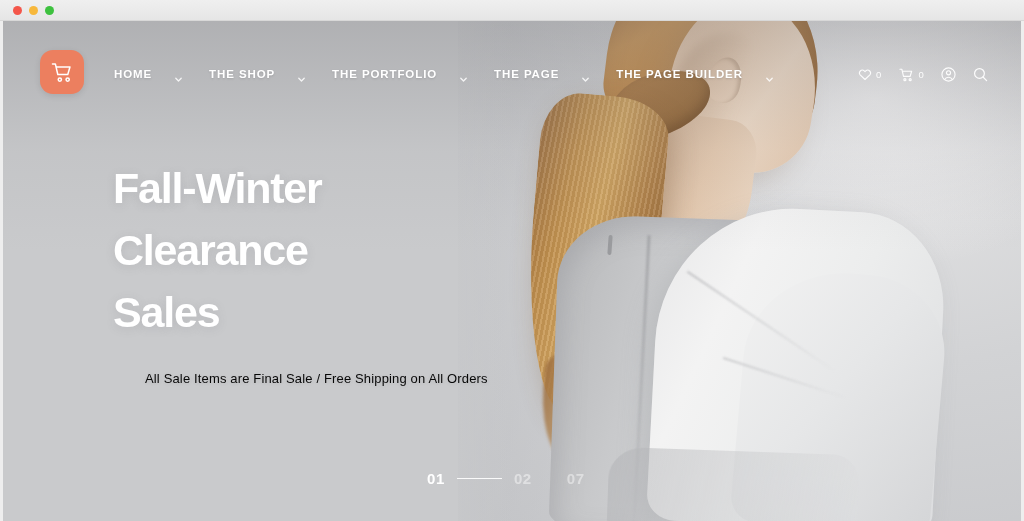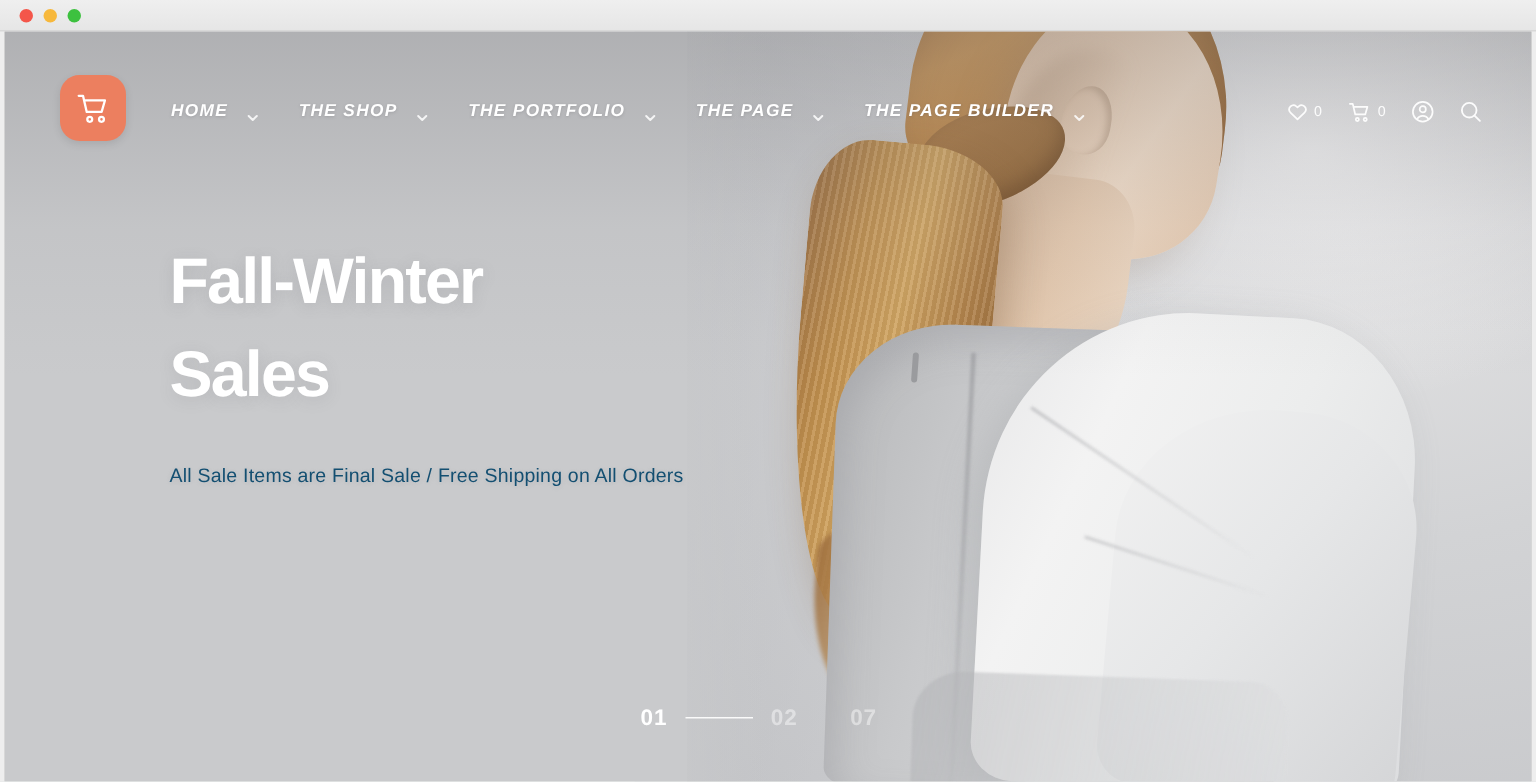--- a/index.html
+++ b/index.html
@@ -288,25 +288,24 @@
     position: absolute;
     left: 111px;
     top: 47px;
     display: flex;
     align-items: center;
     gap: 0;
   }
   .nav-item {
     display: flex;
     align-items: center;
-    gap: 12px;
+    gap: 22px;
     margin-right: 26px;
     cursor: pointer;
     white-space: nowrap;
-    font-style: italic;
   }
   .nav-item:last-child { margin-right: 0; }
   .nav-label {
     color: #ffffff;
     font-size: 11.5px;
     font-weight: bold;
     letter-spacing: .9px;
     text-shadow: 0 1px 2px rgba(90,90,95,.25);
   }
   .chevron {
@@ -350,26 +349,27 @@
     color: #ffffff;
     font-size: 43px;
     font-weight: bold;
     line-height: 62px;
     letter-spacing: -1.2px;
     text-shadow: 0 2px 10px rgba(110,110,115,.18);
   }
   .hero-title .line { display: block; }
   .hero-subtitle {
     margin-top: 28px;
-    color: #0c4a6e;
+    color: #000000;
     font-size: 13px;
     font-weight: normal;
     letter-spacing: .15px;
     opacity: .96;
     text-shadow: 0 1px 4px rgba(110,110,115,.22);
+    margin-left: 32px;
   }
 
   
   .slider-pagination {
     position: absolute;
     left: 424px;
     top: 449px;
     display: flex;
     align-items: center;
     z-index: 18;
@@ -535,20 +535,21 @@
               </svg>
             </span>
           </div>
 
         </div>
       </header>
 
       <div class="hero-copy">
         <h1 class="hero-title">
           <span class="line">Fall-Winter</span>
+          <span class="line">Clearance</span>
           <span class="line">Sales</span>
         </h1>
         <p class="hero-subtitle">All Sale Items are Final Sale / Free Shipping on All Orders</p>
       </div>
 
       <div class="slider-pagination">
         <span class="slide-num">01</span>
         <span class="slide-rule"></span>
         <span class="slide-num inactive">02</span>
         <span class="slide-gap"></span>

